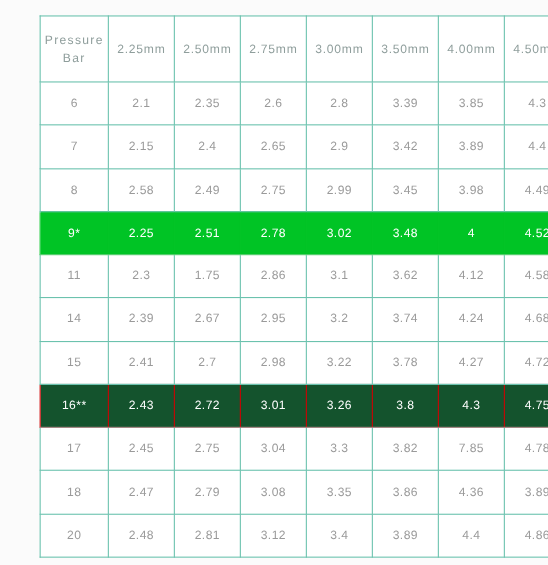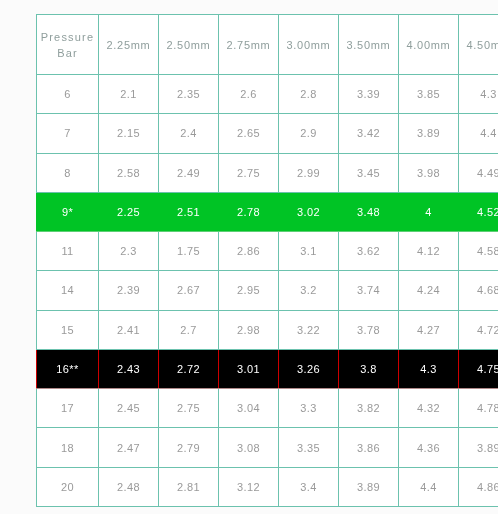--- a/index.html
+++ b/index.html
@@ -63,21 +63,21 @@
     background: #00c425;
     color: #ffffff;
     border-color: #00c425;
     border-top-color: #5ecf75;
     border-bottom-color: #5ecf75;
   }
   tr.row-green td + td {
     border-left-color: #7fe096;
   }
   tr.row-red td {
-    background: #000000;
+    background: #14532d;
     color: #ffffff;
     border-color: #cc0000;
     border-top-color: #b08a8a;
     border-bottom-color: #b08a8a;
   }
   tr.row-red td + td {
     border-left-color: #d96666;
   }
 </style>
 </head>
@@ -191,21 +191,21 @@
           <td>4.3</td>
           <td>4.75</td>
         </tr>
         <tr class="data-row">
           <td>17</td>
           <td>2.45</td>
           <td>2.75</td>
           <td>3.04</td>
           <td>3.3</td>
           <td>3.82</td>
-          <td>4.32</td>
+          <td>7.85</td>
           <td>4.78</td>
         </tr>
         <tr class="data-row">
           <td>18</td>
           <td>2.47</td>
           <td>2.79</td>
           <td>3.08</td>
           <td>3.35</td>
           <td>3.86</td>
           <td>4.36</td>

